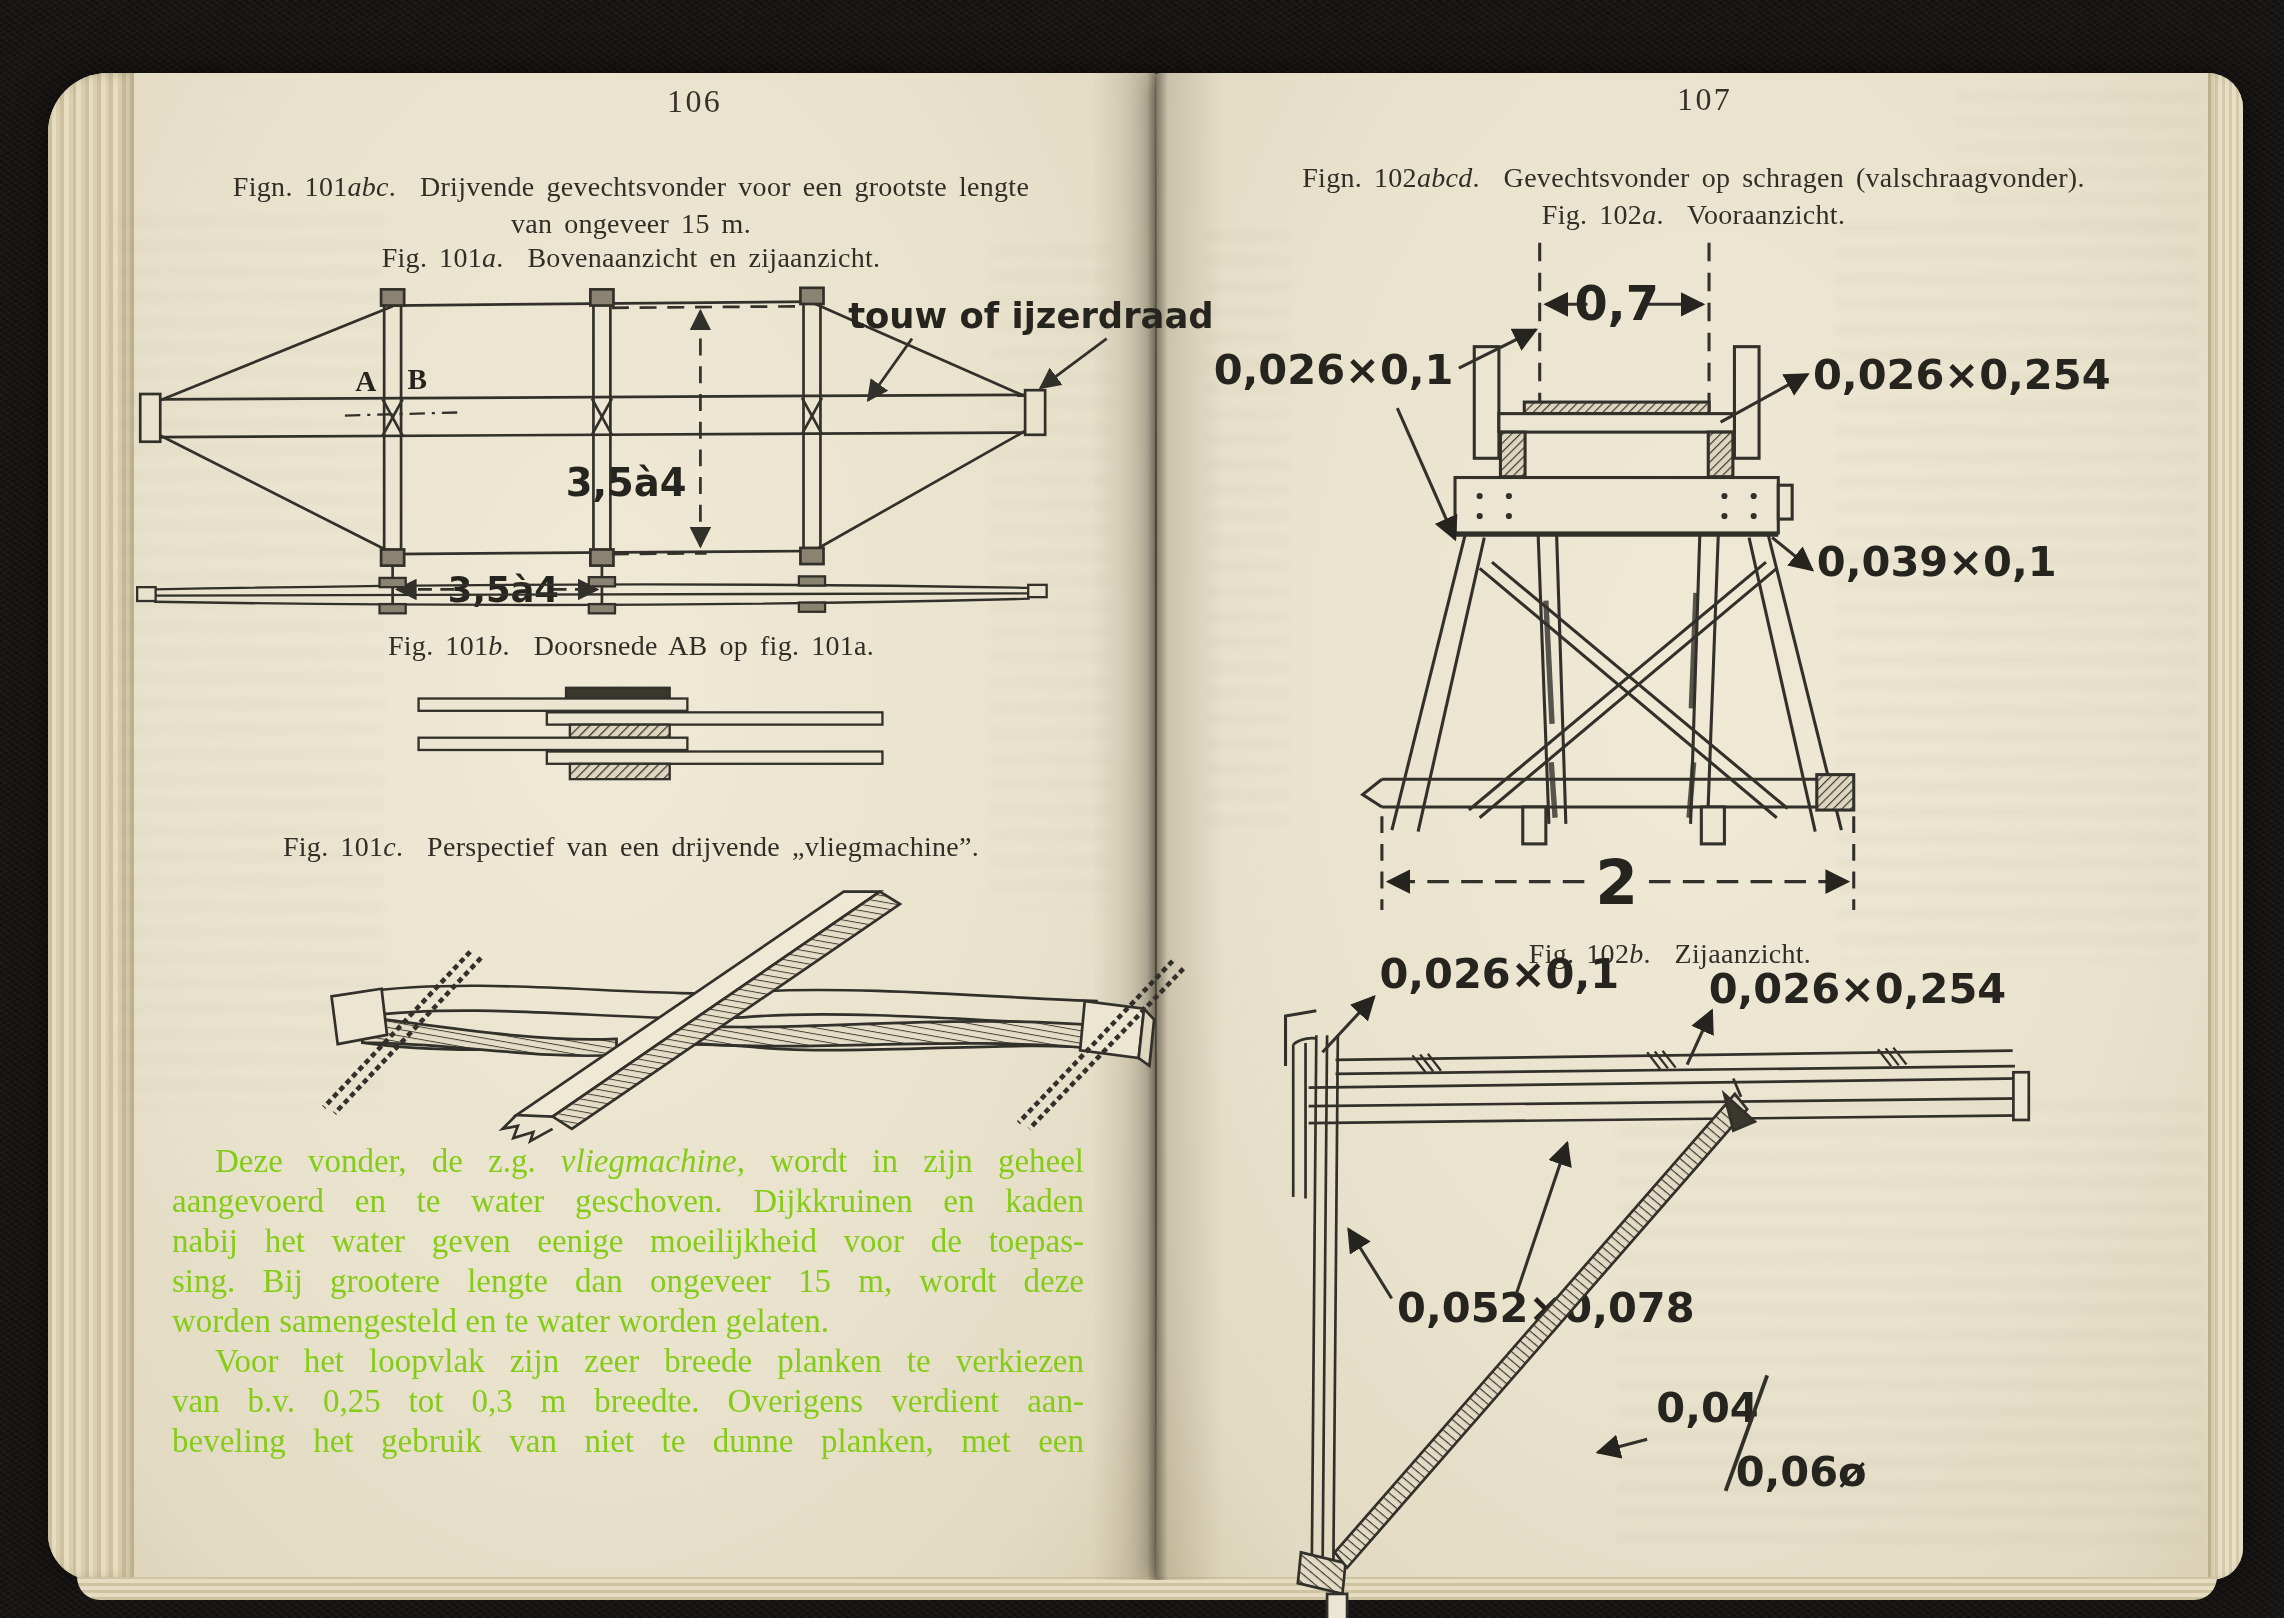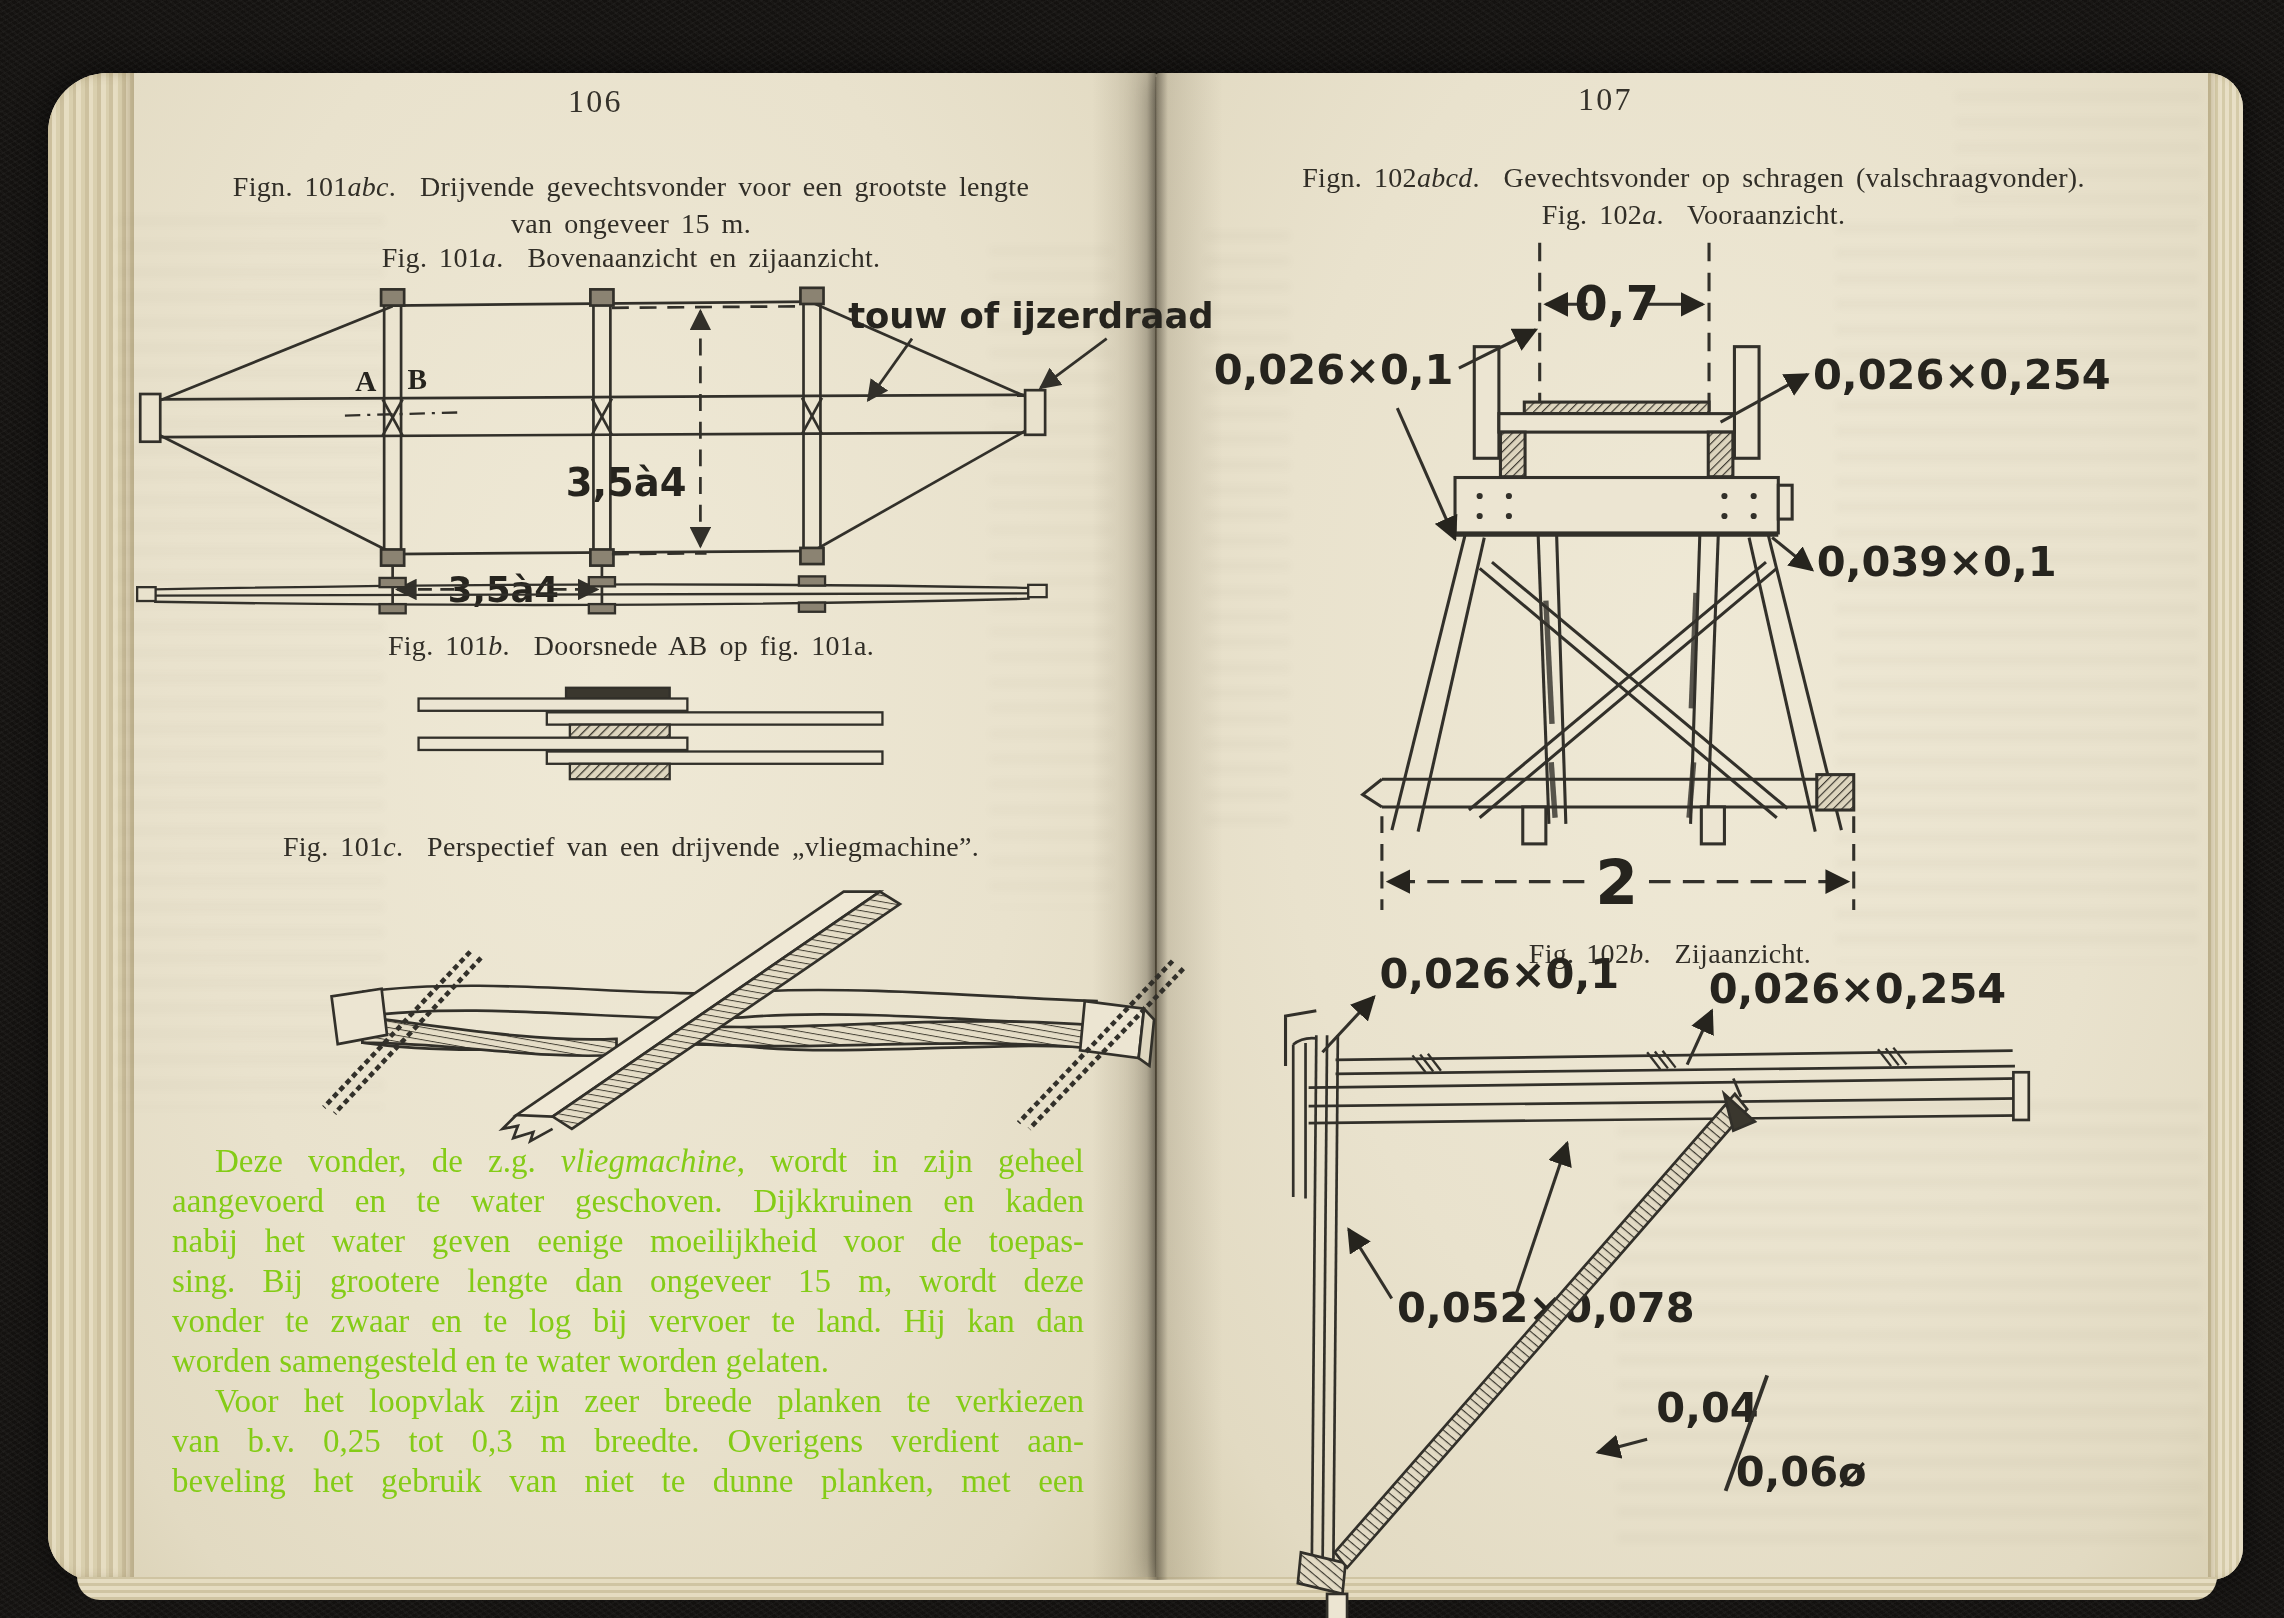--- a/index.html
+++ b/index.html
@@ -27,21 +27,21 @@
     box-shadow:inset 4.6px 0 7.7px rgba(120,100,60,0.3);}
   .edge-bottom{position:absolute;left:77px;top:1577px;width:2140px;height:23px;
     border-radius:0 0 31px 31px;
     background:repeating-linear-gradient(0deg,#cfc4a2 0 3.1px,#e5dcc1 3.1px 7px);}
   .gutter{position:absolute;left:1092px;top:73px;width:131px;height:1507px;
     background:linear-gradient(90deg, rgba(70,60,40,0) 0%, rgba(90,78,52,0.22) 42%,
       rgba(45,38,24,0.5) 50%, rgba(90,78,52,0.18) 58%, rgba(70,60,40,0) 100%);}
   .gutter-line{position:absolute;left:1155px;top:77px;width:2.3px;height:1500px;
     background:linear-gradient(180deg, rgba(40,32,18,0.15), rgba(40,32,18,0.6) 30%, rgba(40,32,18,0.55) 70%, rgba(40,32,18,0.1));}
 
-  .pagenum{position:absolute;font-size:32px;letter-spacing:2.3px;color:#34312a;text-align:left;width:154px;}
+  .pagenum{position:absolute;font-size:32px;letter-spacing:2.3px;color:#34312a;text-align:right;width:154px;}
   .cap{position:absolute;color:#312e27;font-size:28px;text-align:center;word-spacing:4.6px;letter-spacing:0.3px;white-space:nowrap;}
   .cap i{font-style:italic;}
   .bodytext{position:absolute;left:172px;top:1141px;width:912px;color:#84cc16;}
   .bl{font-size:33px;line-height:40px;text-align:justify;text-align-last:justify;white-space:normal;}
   .bl.last{text-align-last:left;}
   .indent{text-indent:43px;}
   .bl i{font-style:italic;}
 
   svg{position:absolute;overflow:visible;}
   svg text{font-family:"DejaVu Sans", sans-serif;font-weight:bold;fill:#26241e;}
@@ -217,21 +217,20 @@
     <line x1="1242" y1="100" x2="1042" y2="310"></line>
     <line x1="1256" y1="110" x2="1056" y2="318"></line>
   </g>
 </svg>
 
 <div class="bodytext">
   <div class="bl indent"><span>Deze vonder, de z.g. </span><i>vliegmachine</i><span>, wordt in zijn geheel</span></div>
   <div class="bl">aangevoerd en te water geschoven. Dijkkruinen en kaden</div>
   <div class="bl">nabij het water geven eenige moeilijkheid voor de toepas-</div>
   <div class="bl">sing. Bij grootere lengte dan ongeveer 15 m, wordt deze</div>
-  <div class="bl">vonder te zwaar en te log bij vervoer te land. Hij kan dan</div>
   <div class="bl last">worden samengesteld en te water worden gelaten.</div>
   <div class="bl indent">Voor het loopvlak zijn zeer breede planken te verkiezen</div>
   <div class="bl">van b.v. 0,25 tot 0,3 m breedte. Overigens verdient aan-</div>
   <div class="bl">beveling het gebruik van niet te dunne planken, met een</div>
 </div>
 
 <div class="pagenum" style="left:1578px;top:81px;">107</div>
 
 <div class="cap" style="left:1216px;top:162px;width:955px;"><span>Fign. 102</span><i>abcd</i><span>.&nbsp; Gevechtsvonder op schragen (valschraagvonder).</span></div>
 <div class="cap" style="left:1216px;top:199px;width:955px;"><span>Fig. 102</span><i>a</i><span>.&nbsp; Vooraanzicht.</span></div>

